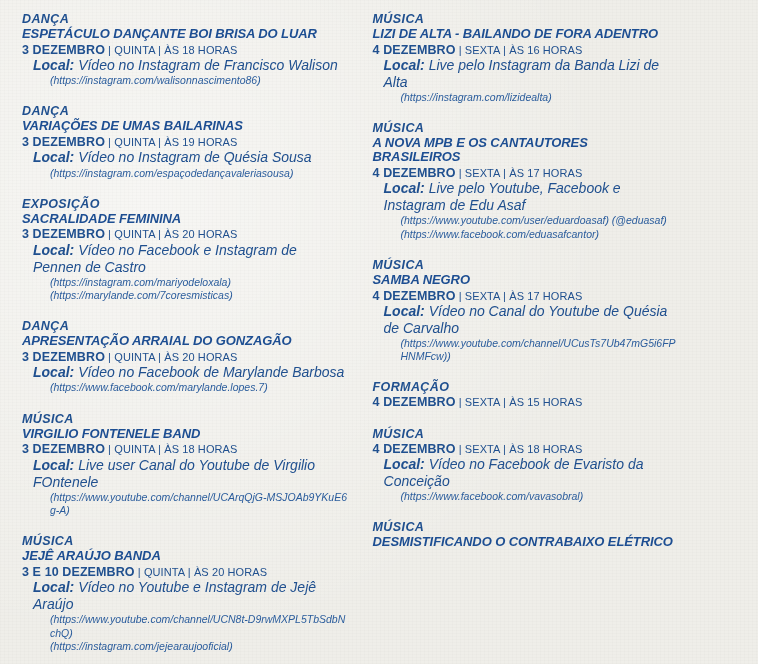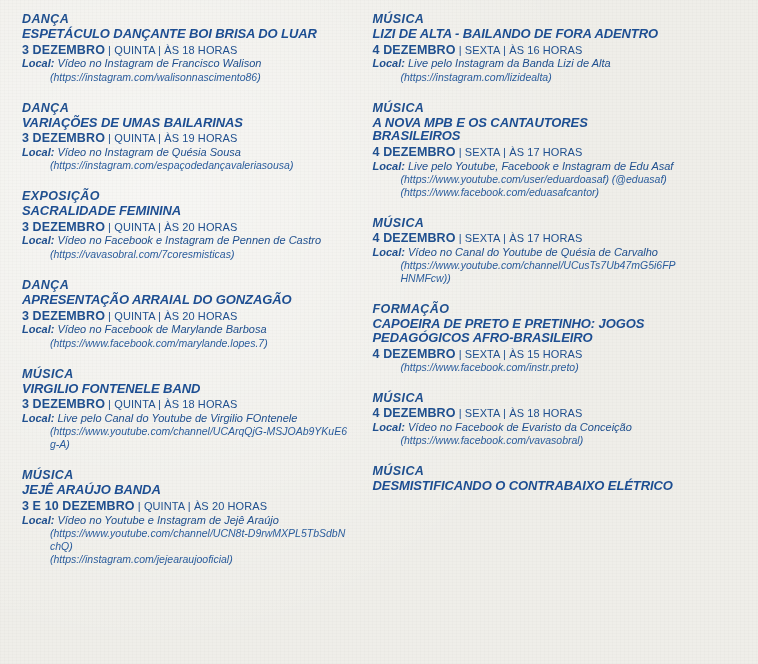--- a/index.html
+++ b/index.html
@@ -79,24 +79,25 @@
     letter-spacing: 0.1px;
   }
   .dateline .sep {
     font-weight: normal;
   }
   .dateline .meta {
     font-size: 11px;
     letter-spacing: 0.1px;
   }
   .local {
-    font-size: 11px;
+    font-size: 14px;
     font-style: italic;
     line-height: 1.22;
     color: #20508f;
+    margin-left: 11px;
   }
   .local .lbl {
     font-weight: bold;
     font-style: italic;
   }
   .link {
     font-size: 10.5px;
     font-style: italic;
     line-height: 1.25;
     color: #2a5c9c;
@@ -121,34 +122,35 @@
         <div class="title">VARIAÇÕES DE UMAS BAILARINAS</div>
         <div class="dateline"><span class="date">3 DEZEMBRO</span><span class="meta sep"> | </span><span class="meta">QUINTA</span><span class="meta sep"> | </span><span class="meta">ÀS 19 HORAS</span></div>
         <div class="local"><span class="lbl">Local:</span><span> </span><span>Vídeo no Instagram de Quésia Sousa</span></div>
         <div class="link">(https://instagram.com/espaçodedançavaleriasousa)</div>
       </div>
       <div class="event">
         <div class="cat">EXPOSIÇÃO</div>
         <div class="title">SACRALIDADE FEMININA</div>
         <div class="dateline"><span class="date">3 DEZEMBRO</span><span class="meta sep"> | </span><span class="meta">QUINTA</span><span class="meta sep"> | </span><span class="meta">ÀS 20 HORAS</span></div>
         <div class="local"><span class="lbl">Local:</span><span> </span><span>Vídeo no Facebook e Instagram de Pennen de Castro</span></div>
-        <div class="link">(https://vavasobral.com/7coresmisticas)</div>
+        <div class="link">(https://instagram.com/mariyodeloxala)</div>
+        <div class="link">(https://marylande.com/7coresmisticas)</div>
       </div>
       <div class="event">
         <div class="cat">DANÇA</div>
         <div class="title">APRESENTAÇÃO ARRAIAL DO GONZAGÃO</div>
         <div class="dateline"><span class="date">3 DEZEMBRO</span><span class="meta sep"> | </span><span class="meta">QUINTA</span><span class="meta sep"> | </span><span class="meta">ÀS 20 HORAS</span></div>
         <div class="local"><span class="lbl">Local:</span><span> </span><span>Vídeo no Facebook de Marylande Barbosa</span></div>
         <div class="link">(https://www.facebook.com/marylande.lopes.7)</div>
       </div>
       <div class="event">
         <div class="cat">MÚSICA</div>
         <div class="title">VIRGILIO FONTENELE BAND</div>
         <div class="dateline"><span class="date">3 DEZEMBRO</span><span class="meta sep"> | </span><span class="meta">QUINTA</span><span class="meta sep"> | </span><span class="meta">ÀS 18 HORAS</span></div>
-        <div class="local"><span class="lbl">Local:</span><span> </span><span>Live pelo Canal do Youtube de Virgilio FOntenele</span></div>
+        <div class="local"><span class="lbl">Local:</span><span> </span><span>Live user Canal do Youtube de Virgilio FOntenele</span></div>
         <div class="link">(https://www.youtube.com/channel/UCArqQjG-MSJOAb9YKuE6g-A)</div>
       </div>
       <div class="event">
         <div class="cat">MÚSICA</div>
         <div class="title">JEJÊ ARAÚJO BANDA</div>
         <div class="dateline"><span class="date">3 E 10 DEZEMBRO</span><span class="meta sep"> | </span><span class="meta">QUINTA</span><span class="meta sep"> | </span><span class="meta">ÀS 20 HORAS</span></div>
         <div class="local"><span class="lbl">Local:</span><span> </span><span>Vídeo no Youtube e Instagram de Jejê Araújo</span></div>
         <div class="link">(https://www.youtube.com/channel/UCN8t-D9rwMXPL5TbSdbNchQ)</div>
         <div class="link">(https://instagram.com/jejearaujooficial)</div>
       </div>
@@ -164,29 +166,28 @@
       <div class="event">
         <div class="cat">MÚSICA</div>
         <div class="title">A NOVA MPB E OS CANTAUTORES BRASILEIROS</div>
         <div class="dateline"><span class="date">4 DEZEMBRO</span><span class="meta sep"> | </span><span class="meta">SEXTA</span><span class="meta sep"> | </span><span class="meta">ÀS 17 HORAS</span></div>
         <div class="local"><span class="lbl">Local:</span><span> </span><span>Live pelo Youtube, Facebook e Instagram de Edu Asaf</span></div>
         <div class="link">(https://www.youtube.com/user/eduardoasaf) (@eduasaf)</div>
         <div class="link">(https://www.facebook.com/eduasafcantor)</div>
       </div>
       <div class="event">
         <div class="cat">MÚSICA</div>
+        <div class="title">SAMBA NEGRO</div>
         <div class="dateline"><span class="date">4 DEZEMBRO</span><span class="meta sep"> | </span><span class="meta">SEXTA</span><span class="meta sep"> | </span><span class="meta">ÀS 17 HORAS</span></div>
         <div class="local"><span class="lbl">Local:</span><span> </span><span>Vídeo no Canal do Youtube de Quésia de Carvalho</span></div>
         <div class="link">(https://www.youtube.com/channel/UCusTs7Ub47mG5i6FPHNMFcw))</div>
       </div>
       <div class="event">
         <div class="cat">FORMAÇÃO</div>
-        <div class="title">CAPOEIRA DE PRETO E PRETINHO: JOGOS PEDAGÓGICOS AFRO-BRASILEIRO</div>
         <div class="dateline"><span class="date">4 DEZEMBRO</span><span class="meta sep"> | </span><span class="meta">SEXTA</span><span class="meta sep"> | </span><span class="meta">ÀS 15 HORAS</span></div>
-        <div class="link">(https://www.facebook.com/instr.preto)</div>
       </div>
       <div class="event">
         <div class="cat">MÚSICA</div>
         <div class="dateline"><span class="date">4 DEZEMBRO</span><span class="meta sep"> | </span><span class="meta">SEXTA</span><span class="meta sep"> | </span><span class="meta">ÀS 18 HORAS</span></div>
         <div class="local"><span class="lbl">Local:</span><span> </span><span>Vídeo no Facebook de Evaristo da Conceição</span></div>
         <div class="link">(https://www.facebook.com/vavasobral)</div>
       </div>
       <div class="event">
         <div class="cat">MÚSICA</div>
         <div class="title">DESMISTIFICANDO O CONTRABAIXO ELÉTRICO</div>

